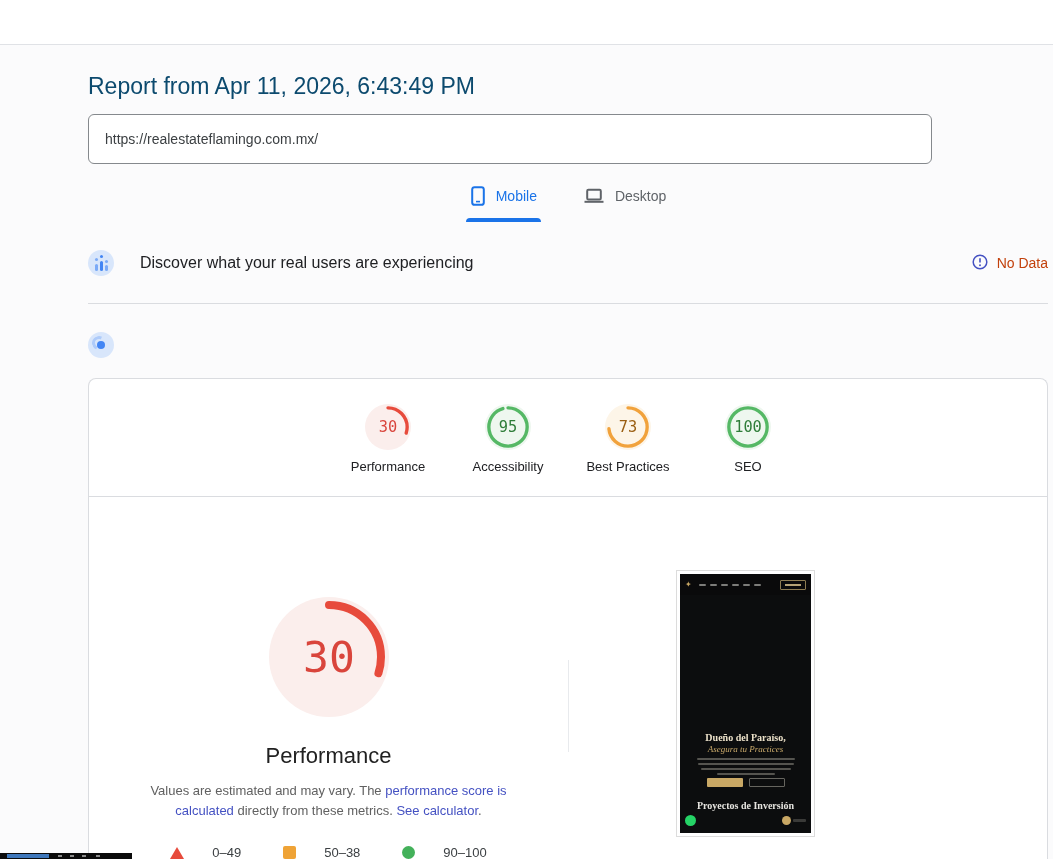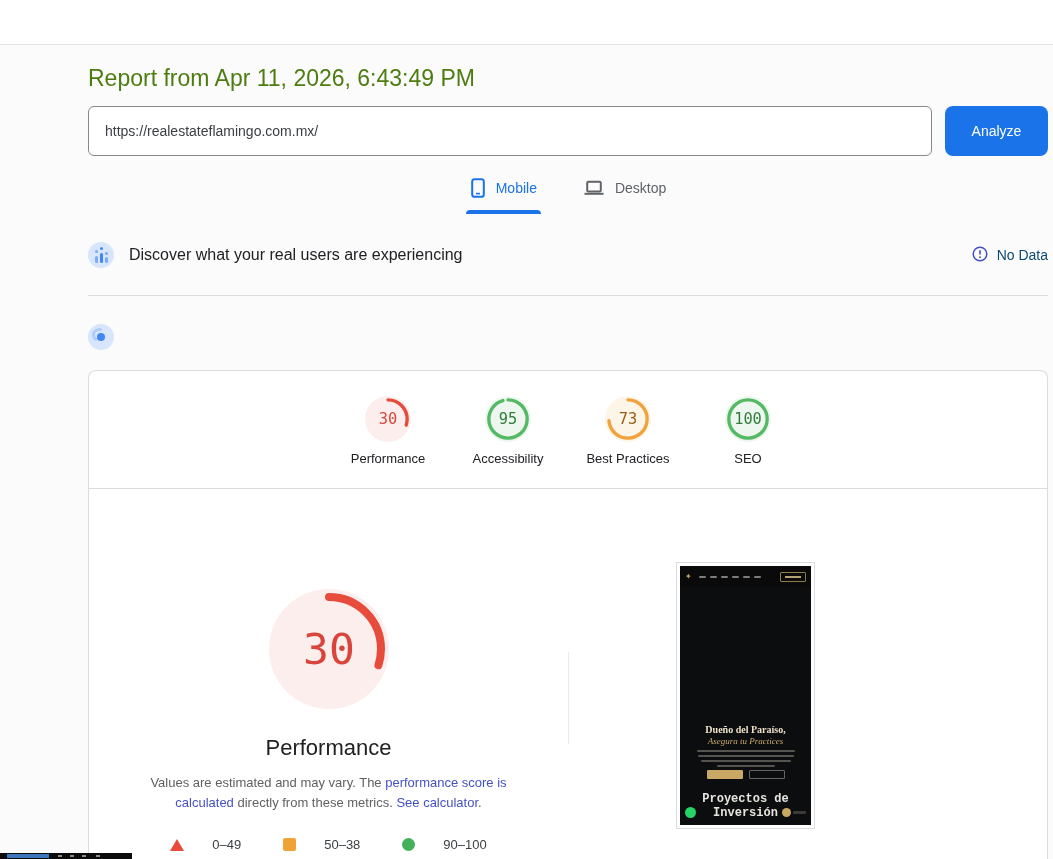--- a/index.html
+++ b/index.html
@@ -3,21 +3,21 @@
 <meta charset="utf-8">
 <style>
   * { margin:0; padding:0; box-sizing:border-box; }
   html,body { width:1053px; height:859px; overflow:hidden; }
   body { background:#fbfbfc; font-family:"Liberation Sans", sans-serif; position:relative; }
 
   .topbar { height:45px; background:#fff; border-bottom:1px solid #e0e2e6; }
 
   .content { width:960px; margin-left:88px; }
 
-  .report-title { margin-top:20px; font-size:23px; font-weight:400; color:#4d7c0f; }
+  .report-title { margin-top:28px; font-size:23px; font-weight:400; color:#0c4a6e; }
 
   .url-row { display:flex; margin-top:14px;border-radius:8px; }
   .url-input { width:844px; height:50px; background:#fff; border:1px solid #85898d; border-radius:6px;
                font-family:"Liberation Sans", sans-serif; font-size:14px; color:#3c4043; padding:0 16px; outline:none; }
   .analyze-btn { width:103px; height:50px; margin-left:13px; background:#1a73e8; color:#fff; border:none;
                  border-radius:8px; font-family:"Liberation Sans", sans-serif; font-size:14px; cursor:pointer; }
 
   .tabs-row { display:flex; justify-content:center; gap:38px; margin-top:20px; }
   .tab { display:flex; align-items:center; gap:10px; font-size:14px; font-weight:500; color:#5f6368;
          padding:2px 4px 16px 4px; position:relative; cursor:pointer; }
@@ -34,21 +34,21 @@
   .icon-field .b2 { left:12px; height:10px; }
   .icon-field .b3 { left:17px; height:6px; background:#7baaf7; }
   .icon-field .dot { position:absolute; width:3px; height:3px; border-radius:50%; background:#4285f4; }
   .icon-field .d1 { left:7px; top:8px; background:#7baaf7; }
   .icon-field .d2 { left:12px; top:5px; }
   .icon-field .d3 { left:17px; top:10px; background:#7baaf7; }
   .icon-lab { background:#d8e6fb; }
   .icon-lab .swoosh { position:absolute; left:4px; top:4px; width:14px; height:14px; border-radius:50%;
                       border:3px solid #aecbfa; border-color:#aecbfa transparent transparent #aecbfa; transform:rotate(-20deg); }
   .icon-lab .core { position:absolute; left:9px; top:9px; width:8px; height:8px; border-radius:50%; background:#4285f4; }
-  .sec-title { font-size:16px; color:#202124; }
+  .sec-title { font-size:16px; color:#202124;margin-left:11px; }
   .no-data { margin-left:auto; display:flex; align-items:center; gap:9px; font-size:14px; cursor:pointer; }
 
   .h-divider { height:1px; background:#dadce0; margin-top:27px; }
 
   .card { margin-top:20px; background:#fff; border:1px solid #dadce0; border-bottom:none;
           border-radius:8px 8px 0 0; height:494px; overflow:hidden; }
 
   .scores-row { display:flex; justify-content:center; padding-top:25px; }
   .score-item { width:120px; display:flex; flex-direction:column; align-items:center; cursor:pointer; }
   .gauge-sm { width:46px; height:46px; }
@@ -89,21 +89,21 @@
   .t-hero { position:absolute; top:158px; left:0; right:0; text-align:center; }
   .t-hero-1 { font-family:"Liberation Serif", serif; font-size:10px; font-weight:bold; color:#ece1c9; }
   .t-hero-2 { font-family:"Liberation Serif", serif; font-style:italic; font-size:9px; color:#c9a96a; margin-top:1px; }
   .t-para { position:absolute; top:184px; left:0; right:0; display:flex; flex-direction:column; align-items:center; gap:3px; }
   .t-para span { height:2px; background:#55544f; border-radius:1px; }
   .t-para .p1 { width:98px; } .t-para .p2 { width:96px; } .t-para .p3 { width:90px; } .t-para .p4 { width:58px; }
   .t-ctas { position:absolute; top:204px; left:0; right:0; display:flex; justify-content:center; gap:6px; }
   .t-cta-gold { width:36px; height:9px; background:#c9a865; border-radius:1px; }
   .t-cta-line { width:36px; height:9px; border:1px solid #66655f; border-radius:1px; }
   .t-section-title { position:absolute; top:226px; left:0; right:0; text-align:center;
-                     font-family:Liberation Mono, monospace; font-size:12px; font-weight:bold; color:#e6e4df; }
+                     font-family:Liberation Serif, serif; font-size:10px; font-weight:bold; color:#e6e4df; }
   .t-whatsapp { position:absolute; left:5px; bottom:7px; width:11px; height:11px; border-radius:50%; background:#25d366; }
   .t-gold-pill { position:absolute; right:5px; bottom:8px; display:flex; align-items:center; gap:2px; }
   .t-gold-pill .c { width:9px; height:9px; border-radius:50%; background:#c9a865; }
   .t-gold-pill .b { width:13px; height:3px; background:#3a3a38; border-radius:1px; }
 
   
   .corner-strip { position:absolute; left:0; bottom:0; width:132px; height:6px; background:#0b0b0b; }
   .corner-strip .blue { position:absolute; left:7px; top:1px; width:42px; height:4px; background:#3e77bb; }
   .corner-strip .d { position:absolute; top:2px; width:4px; height:2px; background:#8b8b8b; }
 </style>
@@ -111,21 +111,20 @@
 <body>
 
 <div class="topbar"></div>
 
 <div class="content">
 
   <h1 class="report-title">Report from Apr 11, 2026, 6:43:49 PM</h1>
 
   <div class="url-row">
     <input class="url-input" type="text" value="https://realestateflamingo.com.mx/" style="">
-    <button class="analyze-btn">Analyze</button>
   </div>
 
   <div class="tabs-row">
     <div class="tab active">
       <span>
         <svg width="16" height="20" viewBox="0 0 16 20">
             <rect x="2.2" y="1.2" width="11.6" height="17.6" rx="2.4" fill="none" stroke="#1a73e8" stroke-width="2"></rect>
             <line x1="6" y1="15.6" x2="10" y2="15.6" stroke="#1a73e8" stroke-width="1.6"></line>
           </svg>
       </span>
@@ -153,21 +152,21 @@
     </span>
     <span class="sec-title">Discover what your real users are experiencing</span>
     <span class="no-data">
       <span>
         <svg width="16" height="16" viewBox="0 0 16 16">
             <circle cx="8" cy="8" r="6.8" fill="none" stroke="#4451c2" stroke-width="1.5"></circle>
             <line x1="8" y1="4.3" x2="8" y2="8.6" stroke="#4451c2" stroke-width="1.6"></line>
             <circle cx="8" cy="11.2" r="0.95" fill="#4451c2"></circle>
           </svg>
       </span>
-      <span style="color:#0c4a6e;">No Data</span>
+      <span style="color:#c2410c;">No Data</span>
     </span>
   </div>
 
   <div class="h-divider"></div>
 
   <div class="section-row">
     <span class="sec-icon icon-lab">
       <span class="swoosh"></span>
         <span class="core"></span>
     </span>

